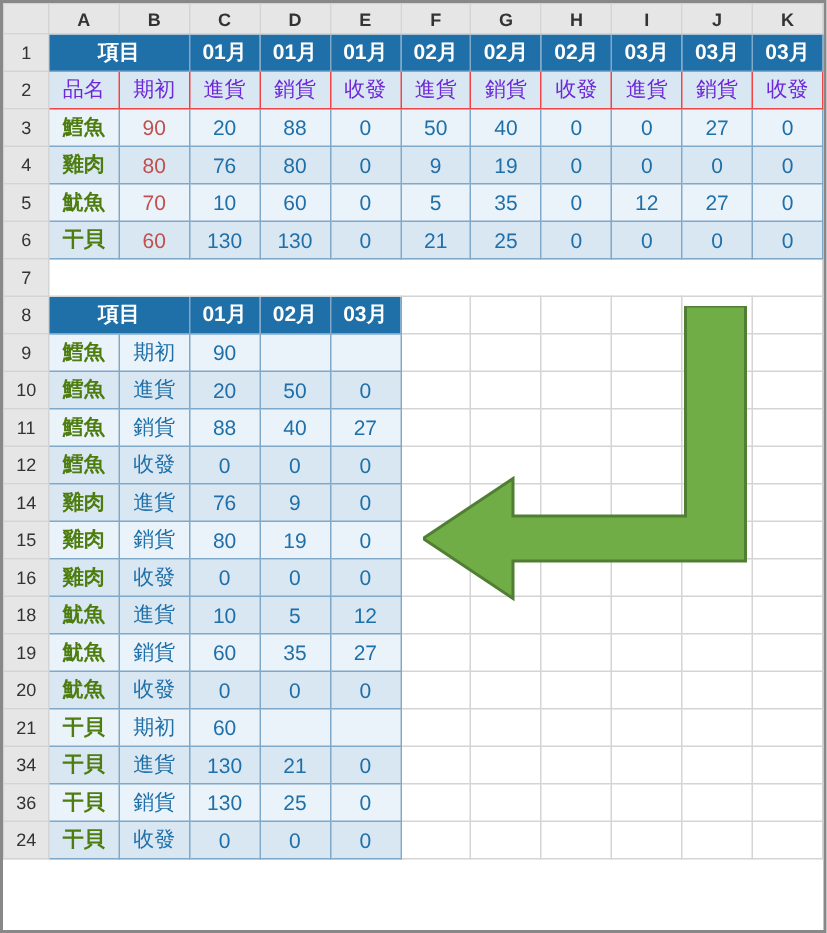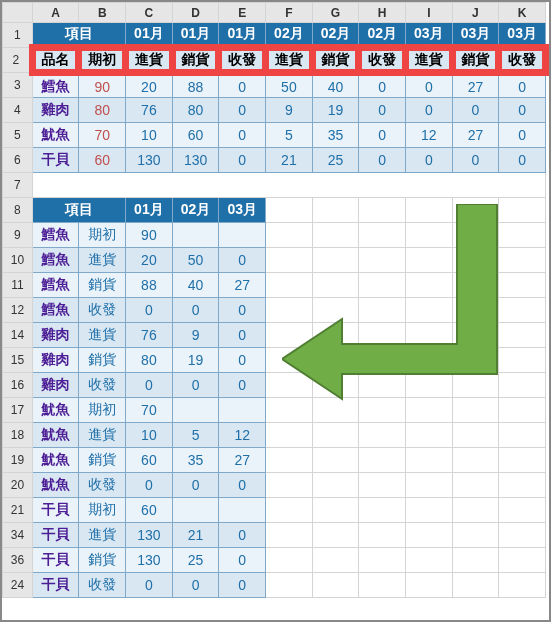--- a/index.html
+++ b/index.html
@@ -4,24 +4,24 @@
 <style>
   body{margin:0;background:#fff;font-family:"Microsoft JhengHei",Arial,sans-serif;font-size:14px;color:#333}
   .sheet{border:2px solid #888;width:547px;height:618px;position:relative;overflow:hidden;background:#fff}
   table{border-collapse:collapse;table-layout:fixed}
   td,th{border:1px solid #d4d4d4;height:25px;box-sizing:border-box;text-align:center;vertical-align:middle;padding:0}
   .rowhdr{background:#e6e6e6;color:#333;width:30px;font-size:12px}
   .colhdr{background:#e6e6e6;color:#333;font-size:12px;height:20px}
   .w{width:47px}
   
   .hdr1{background:#1f6fa8;color:#fff;font-weight:bold;border:1px solid #7fa8c9}
-  .hdr2{background:#d9e7f3;color:#000000;font-weight:bold;border:7px solid #ef4444}
+  .hdr2{background:#d9e7f3;color:#6d28d9;font-weight:normal;border:1px solid #ef4444}
   .row-a td.cell{background:#eaf3fa;border:1px solid #7fa8c9}
   .row-b td.cell{background:#d9e7f3;border:1px solid #7fa8c9}
-  .name{color:#4c1d95;font-weight:bold}
+  .name{color:#4d7c0f;font-weight:bold}
   .num{color:#1f6fa8}
   .red{color:#c0504d}
   
   .sh1{background:#1f6fa8;color:#fff;font-weight:bold;border:1px solid #7fa8c9}
   .srow-a td.scell{background:#eaf3fa;border:1px solid #7fa8c9}
   .srow-b td.scell{background:#d9e7f3;border:1px solid #7fa8c9}
   .lbl{color:#1f6fa8}
   
   .arrow{position:absolute;left:280px;top:202px;pointer-events:none}
   .arrow svg{display:block}
@@ -259,34 +259,20 @@
           <td class="scell num">0</td>
           <td class="scell num">0</td>
           <td class="scell num">0</td>
           <td></td>
           <td></td>
           <td></td>
           <td></td>
           <td></td>
           <td></td>
         </tr>
-        <tr class="srow-a">
-          <td class="rowhdr">17</td>
-          <td class="scell name">魷魚</td>
-          <td class="scell lbl">期初</td>
-          <td class="scell num">70</td>
-          <td class="scell num"></td>
-          <td class="scell num"></td>
-          <td></td>
-          <td></td>
-          <td></td>
-          <td></td>
-          <td></td>
-          <td></td>
-        </tr>
         <tr class="srow-b">
           <td class="rowhdr">18</td>
           <td class="scell name">魷魚</td>
           <td class="scell lbl">進貨</td>
           <td class="scell num">10</td>
           <td class="scell num">5</td>
           <td class="scell num">12</td>
           <td></td>
           <td></td>
           <td></td>

